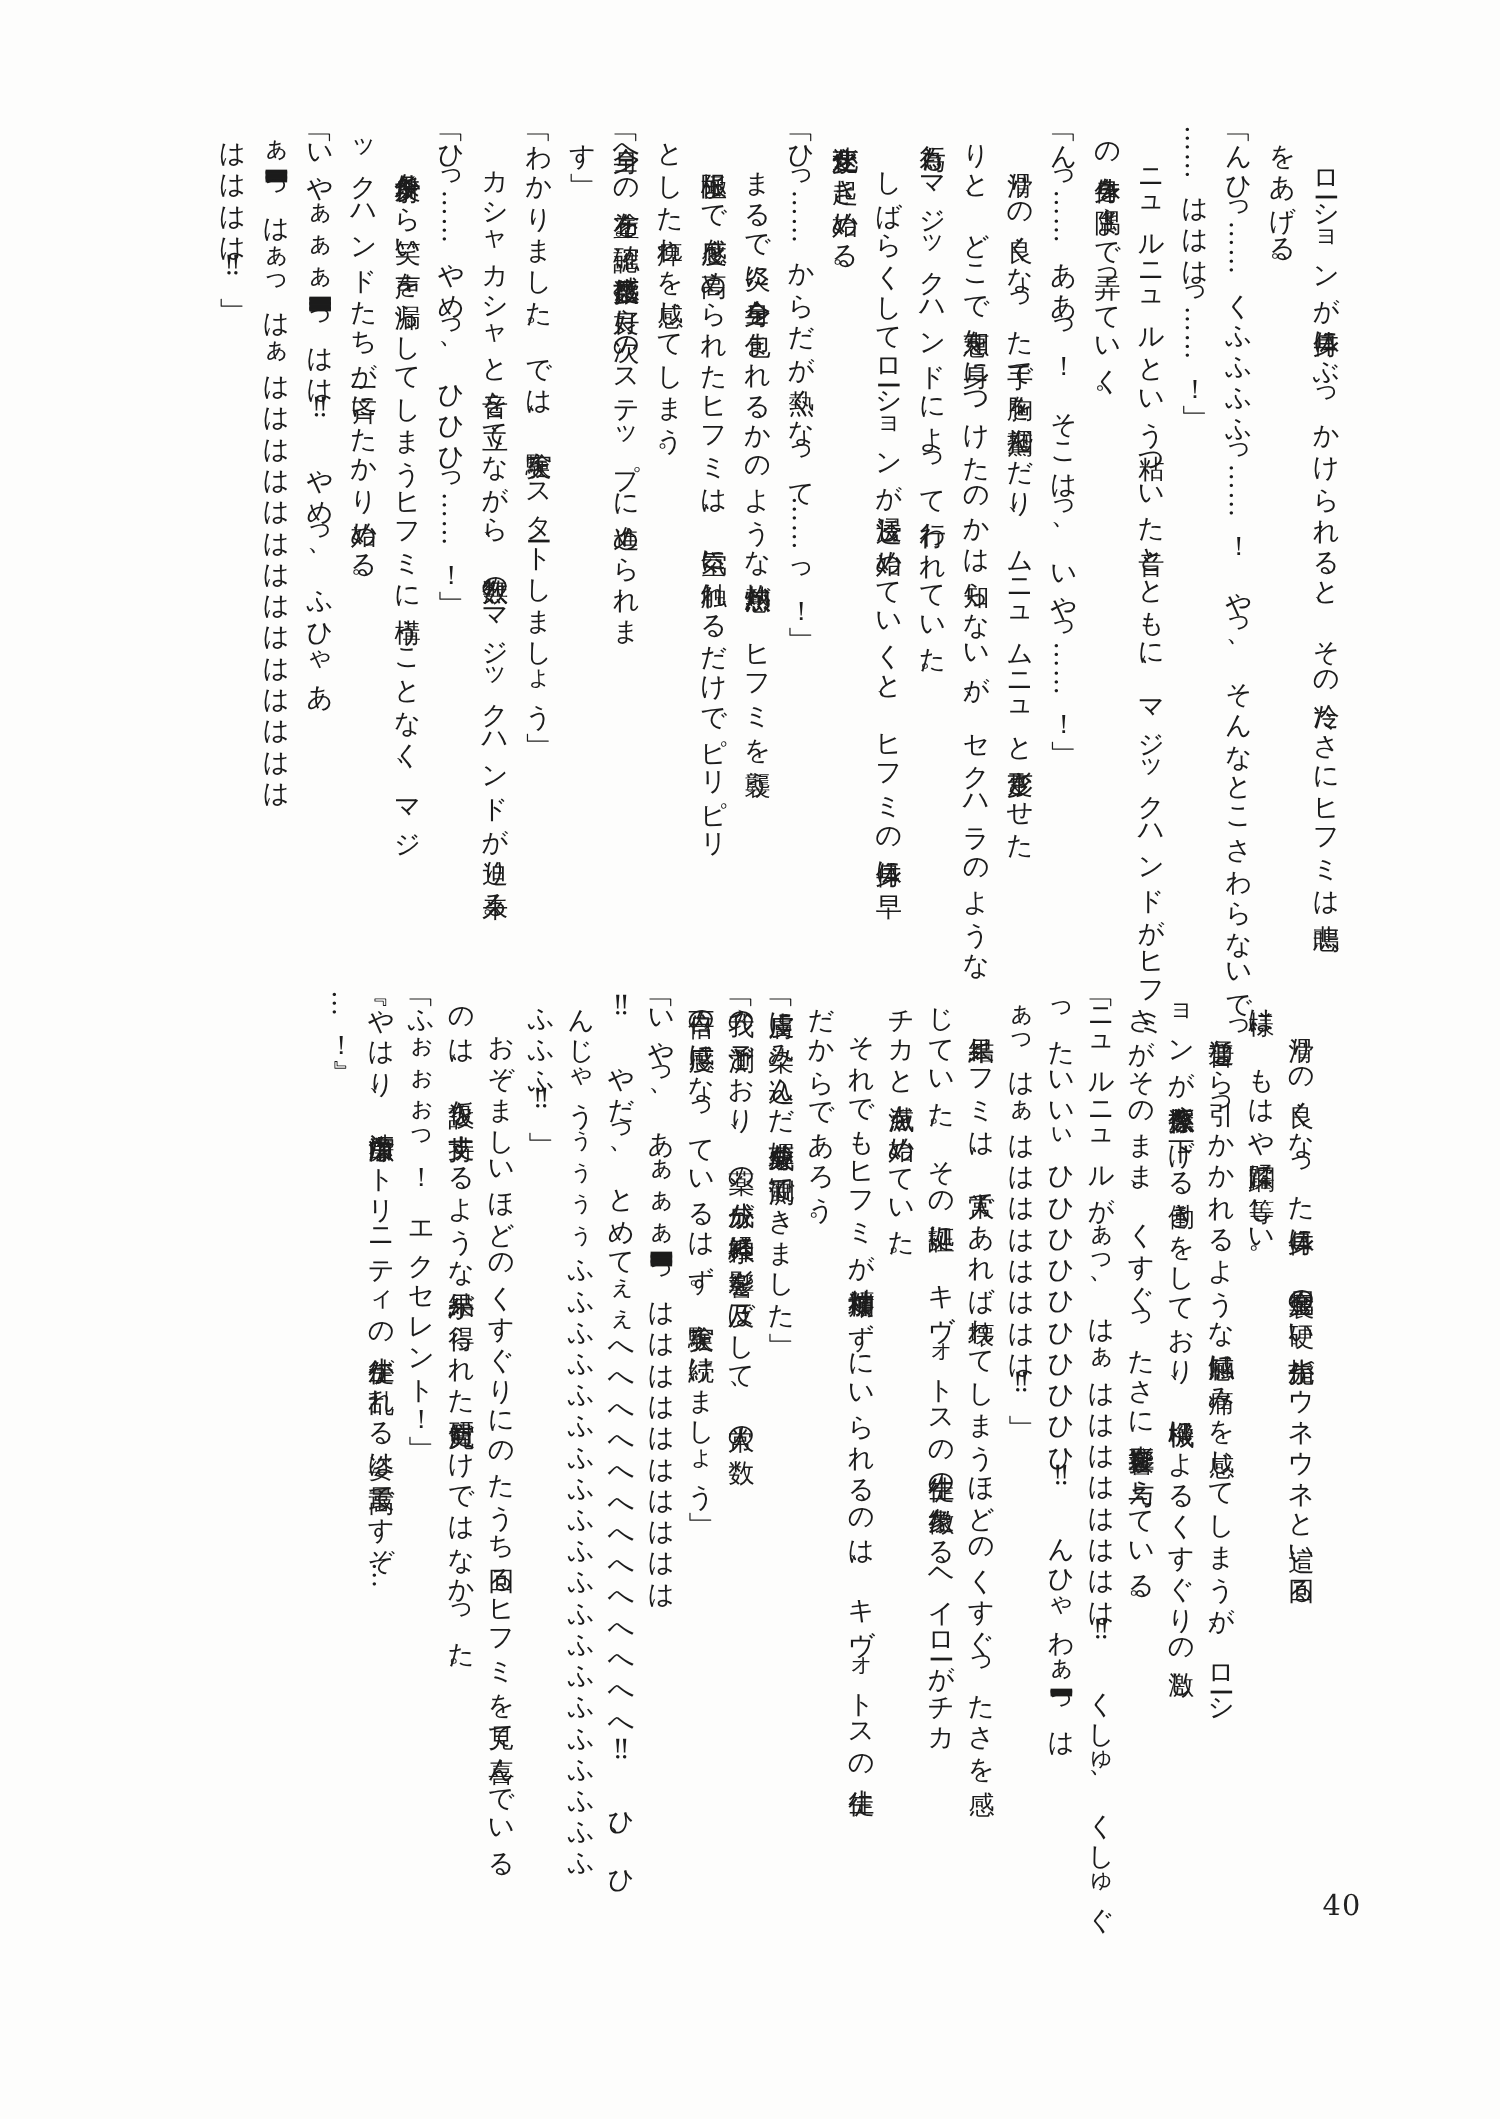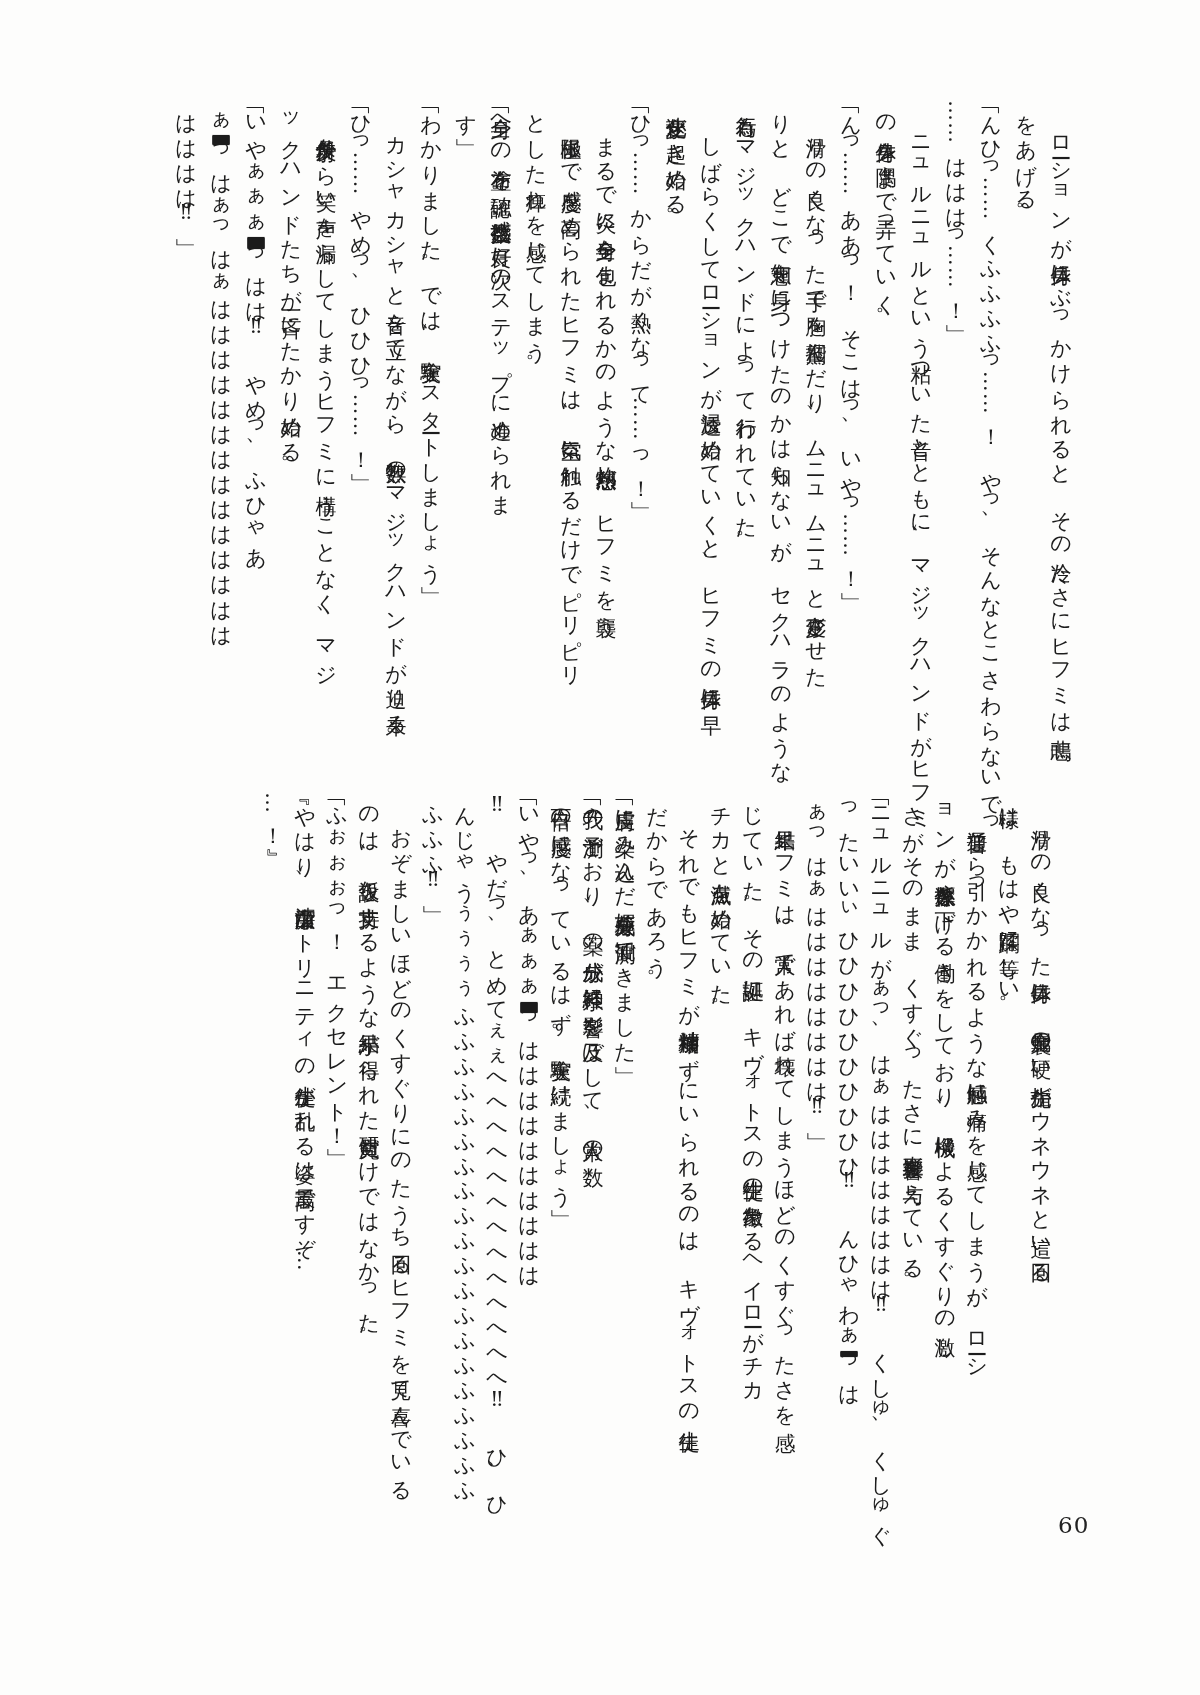--- a/index.html
+++ b/index.html
@@ -103,15 +103,15 @@
       <div class="vline">‼　やだっ、とめてぇぇへへへへへへへへへへへへへ‼　ひ、ひ</div>
       <div class="vline">んじゃうぅぅぅぅふふふふふふふふふふふふふふふふふふふふ</div>
       <div class="vline">ふふふ‼」</div>
       <div class="vline indent">おぞましいほどのくすぐりにのたうち回るヒフミを見て喜んでいる</div>
       <div class="vline">のは、仮設を支持するような結果が得られた研究員だけではなかった。</div>
       <div class="vline">「ふぉぉぉっ！　エクセレント！」</div>
       <div class="vline">『やはり、清廉潔白なトリニティの生徒が乱れる姿は最高ですぞ…</div>
       <div class="vline">…！』</div>
     </div>
 
-  <div class="page-number">60</div>
+  <div class="page-number">40</div>
 
 </div>
 
 </body></html>

